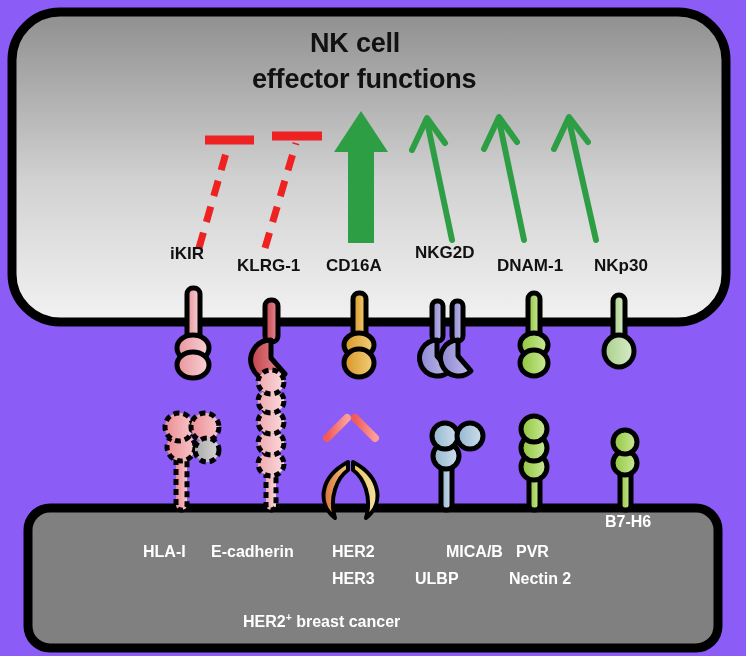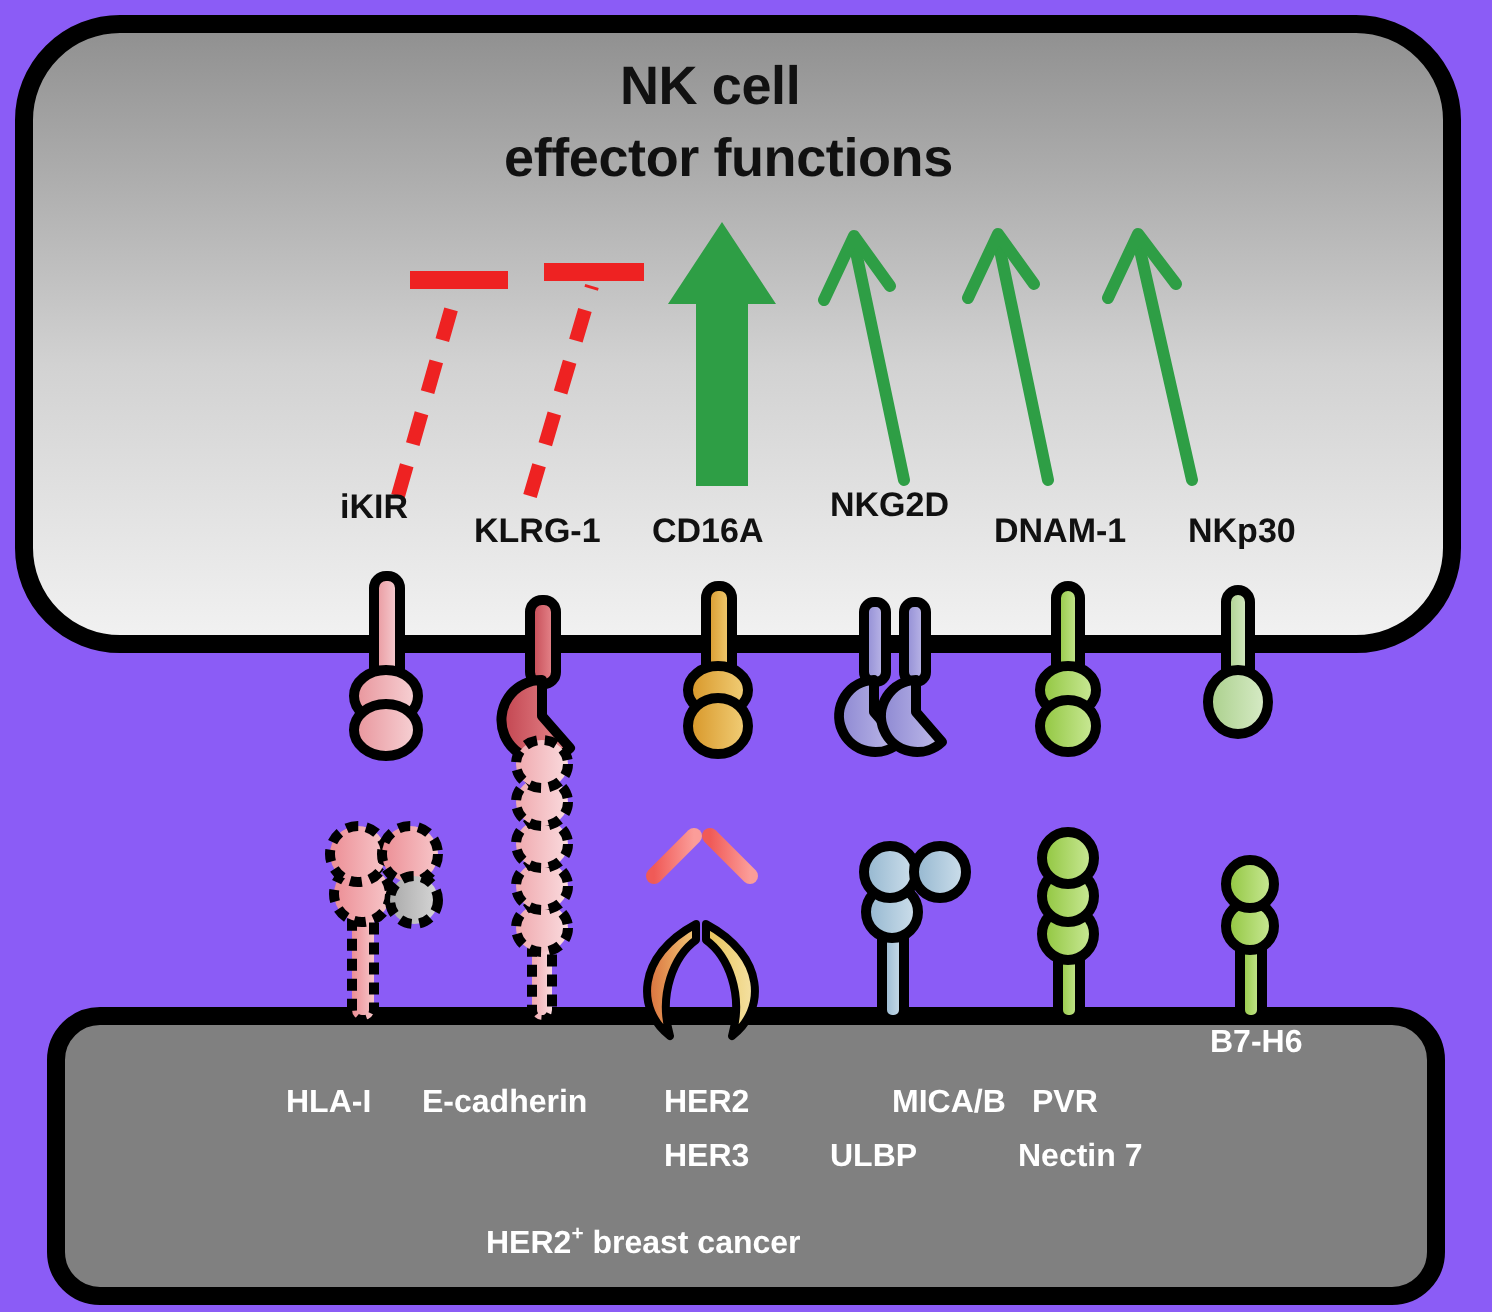--- a/index.html
+++ b/index.html
@@ -211,20 +211,20 @@
   <div class="txt rec-label" style="left:594px;top:256px;">NKp30</div>
 
 
   <div class="txt lig-label" style="left:143px;top:543px;">HLA-I</div>
   <div class="txt lig-label" style="left:211px;top:543px;">E-cadherin</div>
   <div class="txt lig-label" style="left:332px;top:543px;">HER2</div>
   <div class="txt lig-label" style="left:332px;top:570px;">HER3</div>
   <div class="txt lig-label" style="left:415px;top:543px;margin-left:31px;">MICA/B</div>
   <div class="txt lig-label" style="left:415px;top:570px;">ULBP</div>
   <div class="txt lig-label" style="left:516px;top:543px;">PVR</div>
-  <div class="txt lig-label" style="left:509px;top:570px;">Nectin 7</div>
+  <div class="txt lig-label" style="left:509px;top:570px;">Nectin 2</div>
   <div class="txt lig-label" style="left:605px;top:513px;">B7-H6</div>
 
   <div class="txt cell-label" style="left:243px;top:612px;">
     <span>HER2</span><sup>+</sup><span> breast cancer</span>
   </div>
 
 </div>
 
 </body></html>

